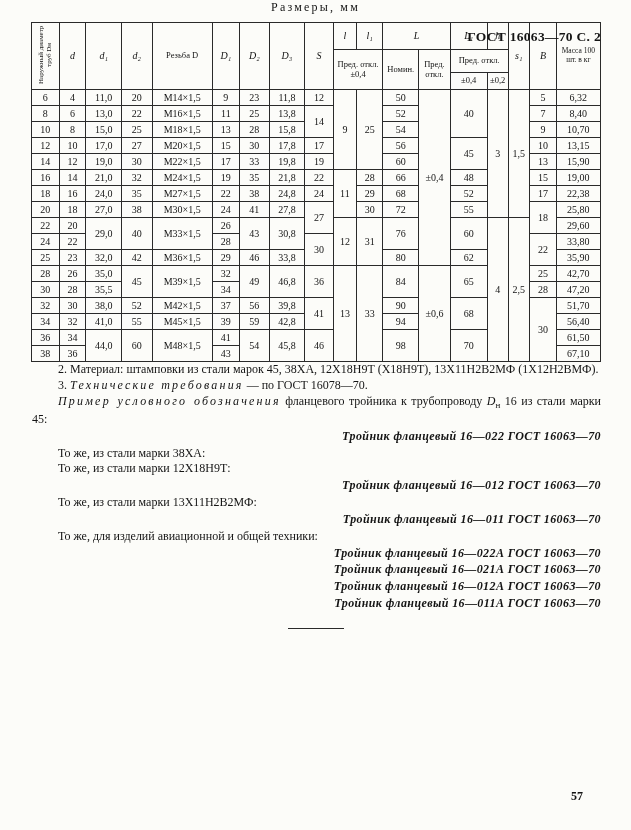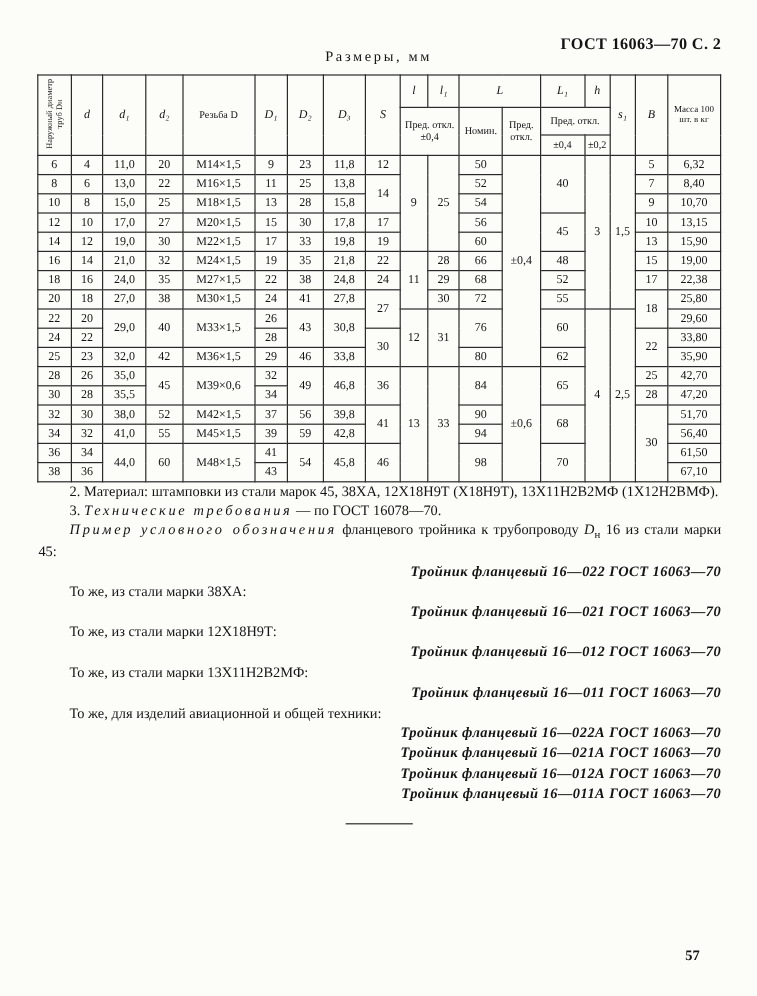--- a/index.html
+++ b/index.html
@@ -11,21 +11,21 @@
     background: #fcfcf9;
     font-family: "Liberation Serif", "DejaVu Serif", serif;
     color: #141414;
     overflow: hidden;
   }
   .doc-header {
     position: absolute; top: 29px; right: 30px;
     font-weight: bold; font-size: 13.5px; letter-spacing: 0.3px;
   }
   .table-title {
-    text-align: center; padding-top: 40px;
+    text-align: center; 
     font-size: 12px; letter-spacing: 2.2px;
   }
   table.dims {
     margin: 7px auto 0 auto;
     border-collapse: collapse; table-layout: fixed;
     width: 570px; font-size: 10px;
   }
   .dims th, .dims td {
     border: 1px solid #2a2a2a;
     text-align: center; vertical-align: middle;
@@ -280,21 +280,21 @@
           <td>33,8</td>
           <td>80</td>
           <td>62</td>
           <td>35,90</td>
         </tr>
         <tr>
           <td>28</td>
           <td>26</td>
           <td>35,0</td>
           <td rowspan="2">45</td>
-          <td rowspan="2">М39×0,6</td>
+          <td rowspan="2">М39×1,5</td>
           <td>32</td>
           <td rowspan="2">49</td>
           <td rowspan="2">46,8</td>
           <td rowspan="2">36</td>
           <td rowspan="6">13</td>
           <td rowspan="6">33</td>
           <td rowspan="2">84</td>
           <td rowspan="6">±0,6</td>
           <td rowspan="2">65</td>
           <td>25</td>
@@ -357,21 +357,20 @@
         </tr>
       </tbody>
   </table>
 
   <div class="notes">
     <p class="para"><span>2. Материал: штамповки из стали марок 45, 38ХА, 12Х18Н9Т (Х18Н9Т), 13Х11Н2В2МФ (1Х12Н2ВМФ).</span></p>
     <p class="para"><span>3. </span><span class="spaced">Технические требования</span><span> — по ГОСТ 16078—70.</span></p>
     <p class="para"><span class="spaced">Пример условного обозначения</span><span> фланцевого тройника к трубопроводу </span><span class="it">D</span><sub>н</sub><span> 16 из стали марки 45:</span></p>
     <p class="desig">Тройник фланцевый 16—022 ГОСТ 16063—70</p>
     <p class="para">То же, из стали марки 38ХА:</p>
-    <p class="desig">Тройник фланцевый 16—021 ГОСТ 16063—70</p>
     <p class="para">То же, из стали марки 12Х18Н9Т:</p>
     <p class="desig">Тройник фланцевый 16—012 ГОСТ 16063—70</p>
     <p class="para">То же, из стали марки 13Х11Н2В2МФ:</p>
     <p class="desig">Тройник фланцевый 16—011 ГОСТ 16063—70</p>
     <p class="para">То же, для изделий авиационной и общей техники:</p>
     <p class="desig">Тройник фланцевый 16—022А ГОСТ 16063—70</p>
     <p class="desig">Тройник фланцевый 16—021А ГОСТ 16063—70</p>
     <p class="desig">Тройник фланцевый 16—012А ГОСТ 16063—70</p>
     <p class="desig">Тройник фланцевый 16—011А ГОСТ 16063—70</p>
   </div>

